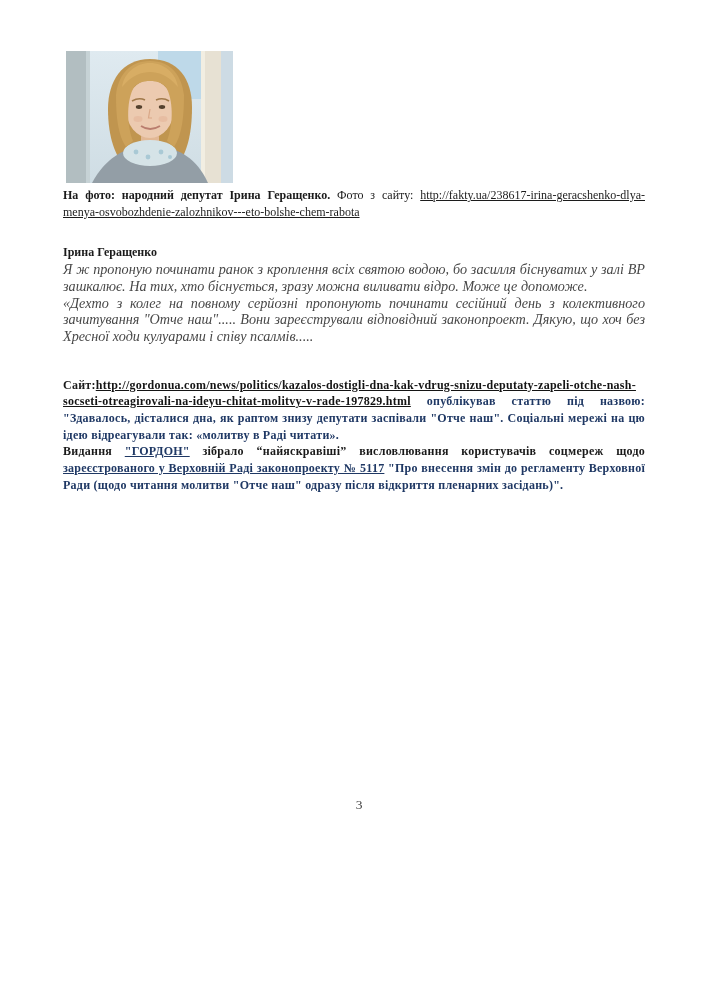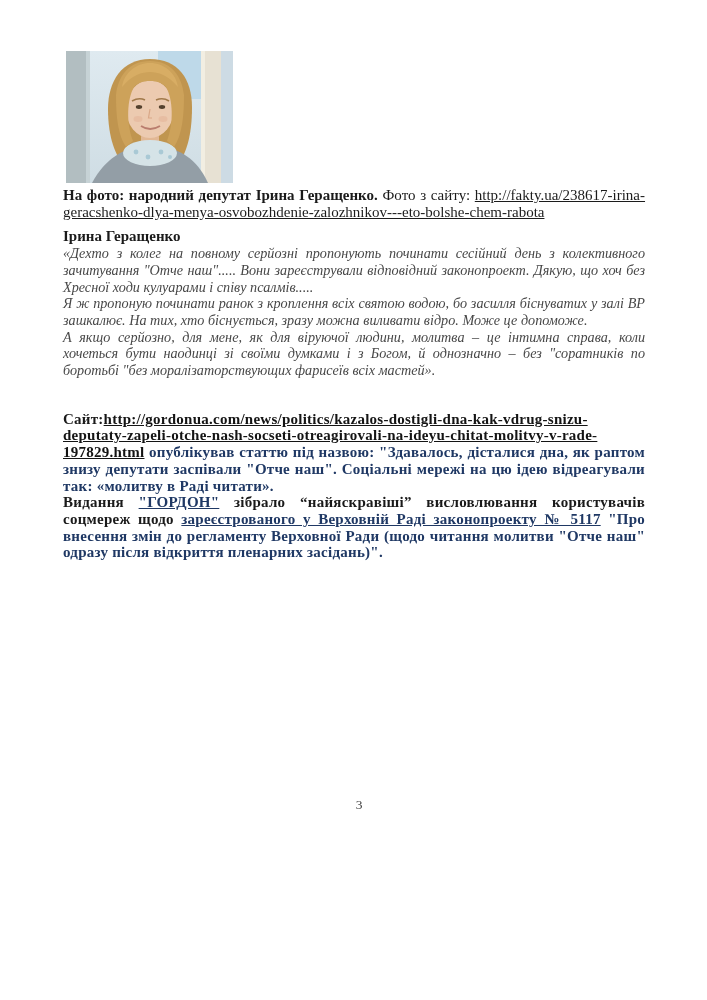--- a/index.html
+++ b/index.html
@@ -9,27 +9,27 @@
     color:#1a1a1a;
     -webkit-font-smoothing:antialiased;
   }
   .page { position:absolute; inset:0; overflow:hidden; }
   .content { position:absolute; left:63px; top:51px; width:582px; }
 
   .photo-wrap { width:167px; height:132px; margin:0 0 4px 3px; overflow:hidden; }
   .photo-wrap svg { display:block; }
 
   p { margin:0; }
-  .body-text { font-size:15px; line-height:16.7px; text-align:justify; }
+  .body-text { font-size:12px; line-height:16.7px; text-align:justify; }
 
   .caption { }
   .b { font-weight:bold; }
   .link { text-decoration:underline; color:#1c1c1c; cursor:pointer; }
 
-  .author-heading { font-weight:bold; margin-top:8px; }
+  .author-heading { font-weight:bold; margin-top:24px; }
 
   .quote p {
     font-style:italic;
     color:#474747;
     text-align:justify;
     font-size:14.2px; line-height:16.7px;
   }
 
   .bold-para { font-weight:bold; letter-spacing:0.25px; }
   .site-para { margin-top:32px; }
@@ -94,23 +94,22 @@
       </svg>
     </div>
 
     <p class="body-text caption"><span class="b">На фото: народний депутат Ірина Геращенко.</span>
       <span>Фото з сайту:</span>
       <span class="link">http://fakty.ua/238617-irina-geracshenko-dlya-menya-osvobozhdenie-zalozhnikov---eto-bolshe-chem-rabota</span></p>
 
     <p class="body-text author-heading">Ірина Геращенко</p>
 
     <div class="quote">
+      <p>Я ж пропоную починати ранок з кроплення всіх святою водою, бо засилля біснуватих у залі ВР зашкалює. На тих, хто біснується, зразу можна виливати відро. Може це допоможе.</p>
       <p>«Дехто з колег на повному серйозні пропонують починати сесійний день з колективного зачитування "Отче наш"..... Вони зареєстрували відповідний законопроект. Дякую, що хоч без Хресної ходи кулуарами і співу псалмів.....</p>
-      <p>Я ж пропоную починати ранок з кроплення всіх святою водою, бо засилля біснуватих у залі ВР зашкалює. На тих, хто біснується, зразу можна виливати відро. Може це допоможе.</p>
-      <p>А якщо серйозно, для мене, як для віруючої людини, молитва – це інтимна справа, коли хочеться бути наодинці зі своїми думками і з Богом, й однозначно – без "соратників по боротьбі "без моралізаторствующих фарисеїв всіх мастей».</p>
     </div>
 
     <p class="body-text bold-para site-para"><span>Сайт:</span><span class="black-link">http://gordonua.com/news/politics/kazalos-dostigli-dna-kak-vdrug-snizu-deputaty-zapeli-otche-nash-socseti-otreagirovali-na-ideyu-chitat-molitvy-v-rade-197829.html</span>
       <span class="blue">опублікував статтю під назвою: "Здавалось, дісталися дна, як раптом знизу депутати заспівали "Отче наш". Соціальні мережі на цю ідею відреагували так: «молитву в Раді читати».</span></p>
 
     <p class="body-text bold-para"><span>Видання</span>
       <span class="blue-link">"ГОРДОН"</span>
       <span>зібрало “найяскравіші” висловлювання користувачів соцмереж щодо</span>
       <span class="blue-link">зареєстрованого у Верховній Раді законопроекту № 5117</span>
       <span class="blue">"Про внесення змін до регламенту Верховної Ради (щодо читання молитви "Отче наш" одразу після відкриття пленарних засідань)".</span></p>

